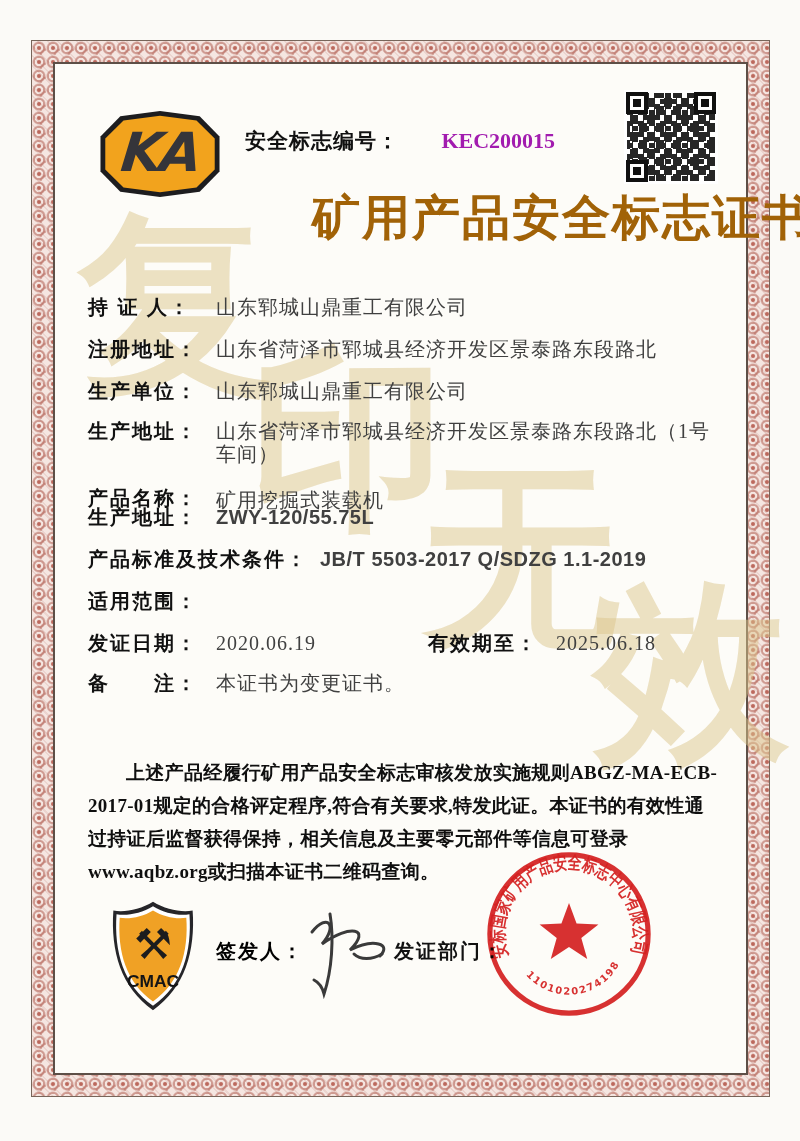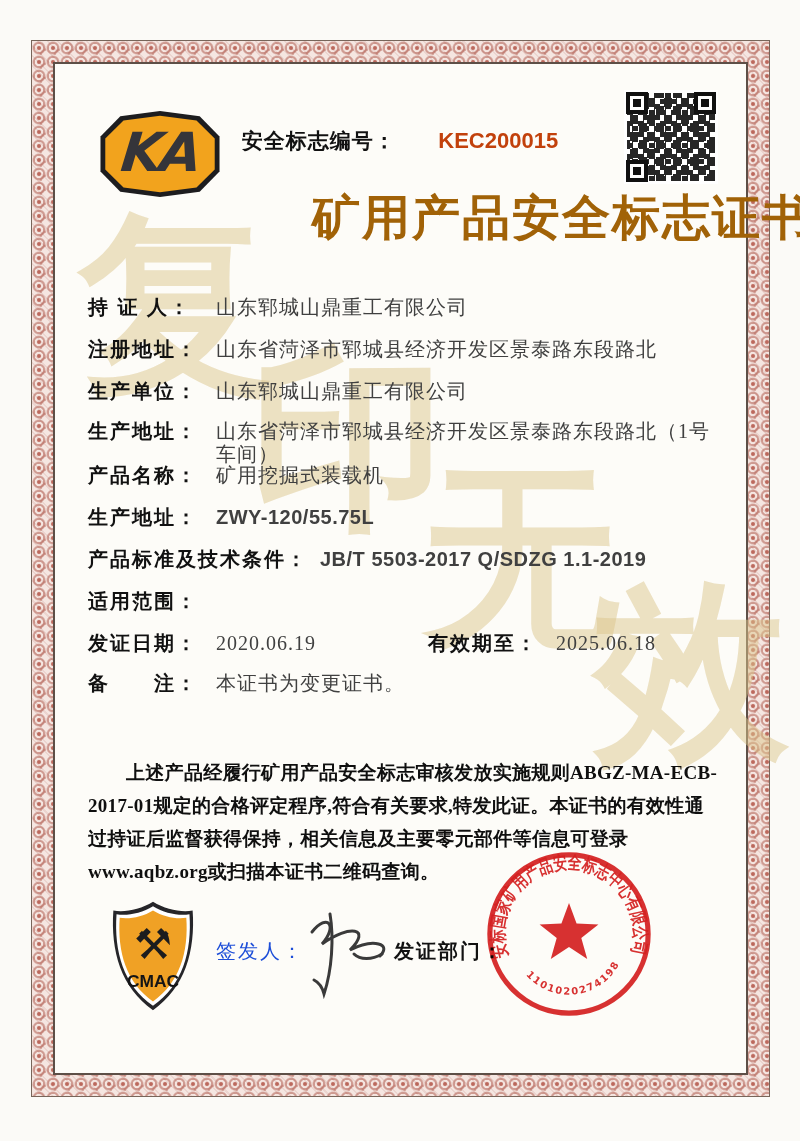--- a/index.html
+++ b/index.html
@@ -35,21 +35,21 @@
     clip-path:polygon(2% 30%,18% 7%,50% 1%,82% 7%,98% 30%,98% 70%,82% 93%,50% 99%,18% 93%,2% 70%); }
   .ka-inner { position:absolute; inset:5px; background:#f2a31d;
     clip-path:polygon(2% 30%,18% 7%,50% 1%,82% 7%,98% 30%,98% 70%,82% 93%,50% 99%,18% 93%,2% 70%); }
   .ka-text { position:absolute; inset:0; display:flex; align-items:center; justify-content:center;
     font-family:"DejaVu Sans",sans-serif; font-style:italic; font-weight:900; font-size:54px;
     letter-spacing:-3px; color:#35353a; transform:skewX(-6deg); padding-bottom:4px; }
 
   
   .code-line { position:absolute; top:127px; left:0; width:100%; text-align:center; white-space:nowrap; }
   .code-label { font-weight:bold; font-size:21px; letter-spacing:1px; color:#111; }
-  .code-value { font-family:Liberation Sans, sans-serif; font-weight:bold; font-size:22px; color:#c2410c;margin-left:38px; }
+  .code-value { font-family:Liberation Serif, serif; font-weight:bold; font-size:22px; color:#a21caf;margin-left:38px; }
 
   .qr { position:absolute; left:624px; top:90px; width:94px; height:94px; background:#fff; }
   .qr-noise { position:absolute; inset:3px;
     background-image:
       repeating-conic-gradient(#141414 0% 25%, transparent 25% 50%),
       repeating-conic-gradient(transparent 0% 25%, #141414 25% 50%);
     background-size:11px 11px,17px 17px; background-position:0 0,3px 5px; opacity:.92; }
   .finder { position:absolute; width:22px; height:22px; border:4px solid #111; background:#fff; box-sizing:border-box; }
   .finder::after { content:""; position:absolute; left:3px; top:3px; width:8px; height:8px; background:#111; }
   .f-tl { left:2px; top:2px; } .f-tr { right:2px; top:2px; } .f-bl { left:2px; bottom:2px; }
@@ -62,32 +62,32 @@
   
   .fields { position:absolute; left:88px; top:0; width:650px; }
   .frow { position:absolute; display:flex; align-items:flex-start; width:650px;margin-top:9px; }
   .flabel { flex:0 0 128px; font-weight:bold; font-size:20px; letter-spacing:2px; color:#111; white-space:nowrap; }
   .fvalue { font-family:"Liberation Serif",serif; font-size:20px; line-height:23px; letter-spacing:1px;
     color:#404040; padding-top:2px; max-width:505px; }
   .fvalue.latin { font-family:"Liberation Sans",sans-serif; font-weight:700; letter-spacing:.5px; }
   .frow.wide .flabel { flex:none; }
   .frow.wide .fvalue { margin-left:12px; }
   .r0 { top:285px; } .r1 { top:327px; } .r2 { top:369px; } .r3 { top:409px; }
-  .r4 { top:453px; } .r5 { top:495px; } .r6 { top:537px; } .r7 { top:579px;gap:36px; }
+  .r4 { top:476px;align-items:flex-end; } .r5 { top:495px; } .r6 { top:537px; } .r7 { top:579px;gap:36px; }
   .r-date { top:621px; } .r-remark { top:661px; }
   .dval { flex:0 0 212px; }
 
   
   .paragraph { position:absolute; left:88px; top:756px; width:632px; text-indent:2em;
     font-family:"Liberation Serif",serif; font-size:19px; line-height:1.74; letter-spacing:.3px;
     color:#0f0f0f; font-weight:600; }
 
   
   .cmac { position:absolute; left:103px; top:898px; width:100px; height:116px; }
-  .sign-label { position:absolute; left:216px; top:938px; font-weight:normal; font-size:20px; letter-spacing:2px; color:#1d4ed8; }
+  .sign-label { position:absolute; left:216px; top:938px; font-weight:bold; font-size:20px; letter-spacing:2px; color:#000000; }
   .signature { position:absolute; left:284px; top:898px; width:120px; height:104px; }
   .dept-label { position:absolute; left:394px; top:938px; font-weight:bold; font-size:20px; letter-spacing:2px; color:#111; }
   .seal { position:absolute; left:483px; top:848px; width:172px; height:172px; mix-blend-mode:multiply; z-index:3; }
 </style>
 </head>
 <body>
 
 <div class="page">
 
   <div class="frame-outer">

